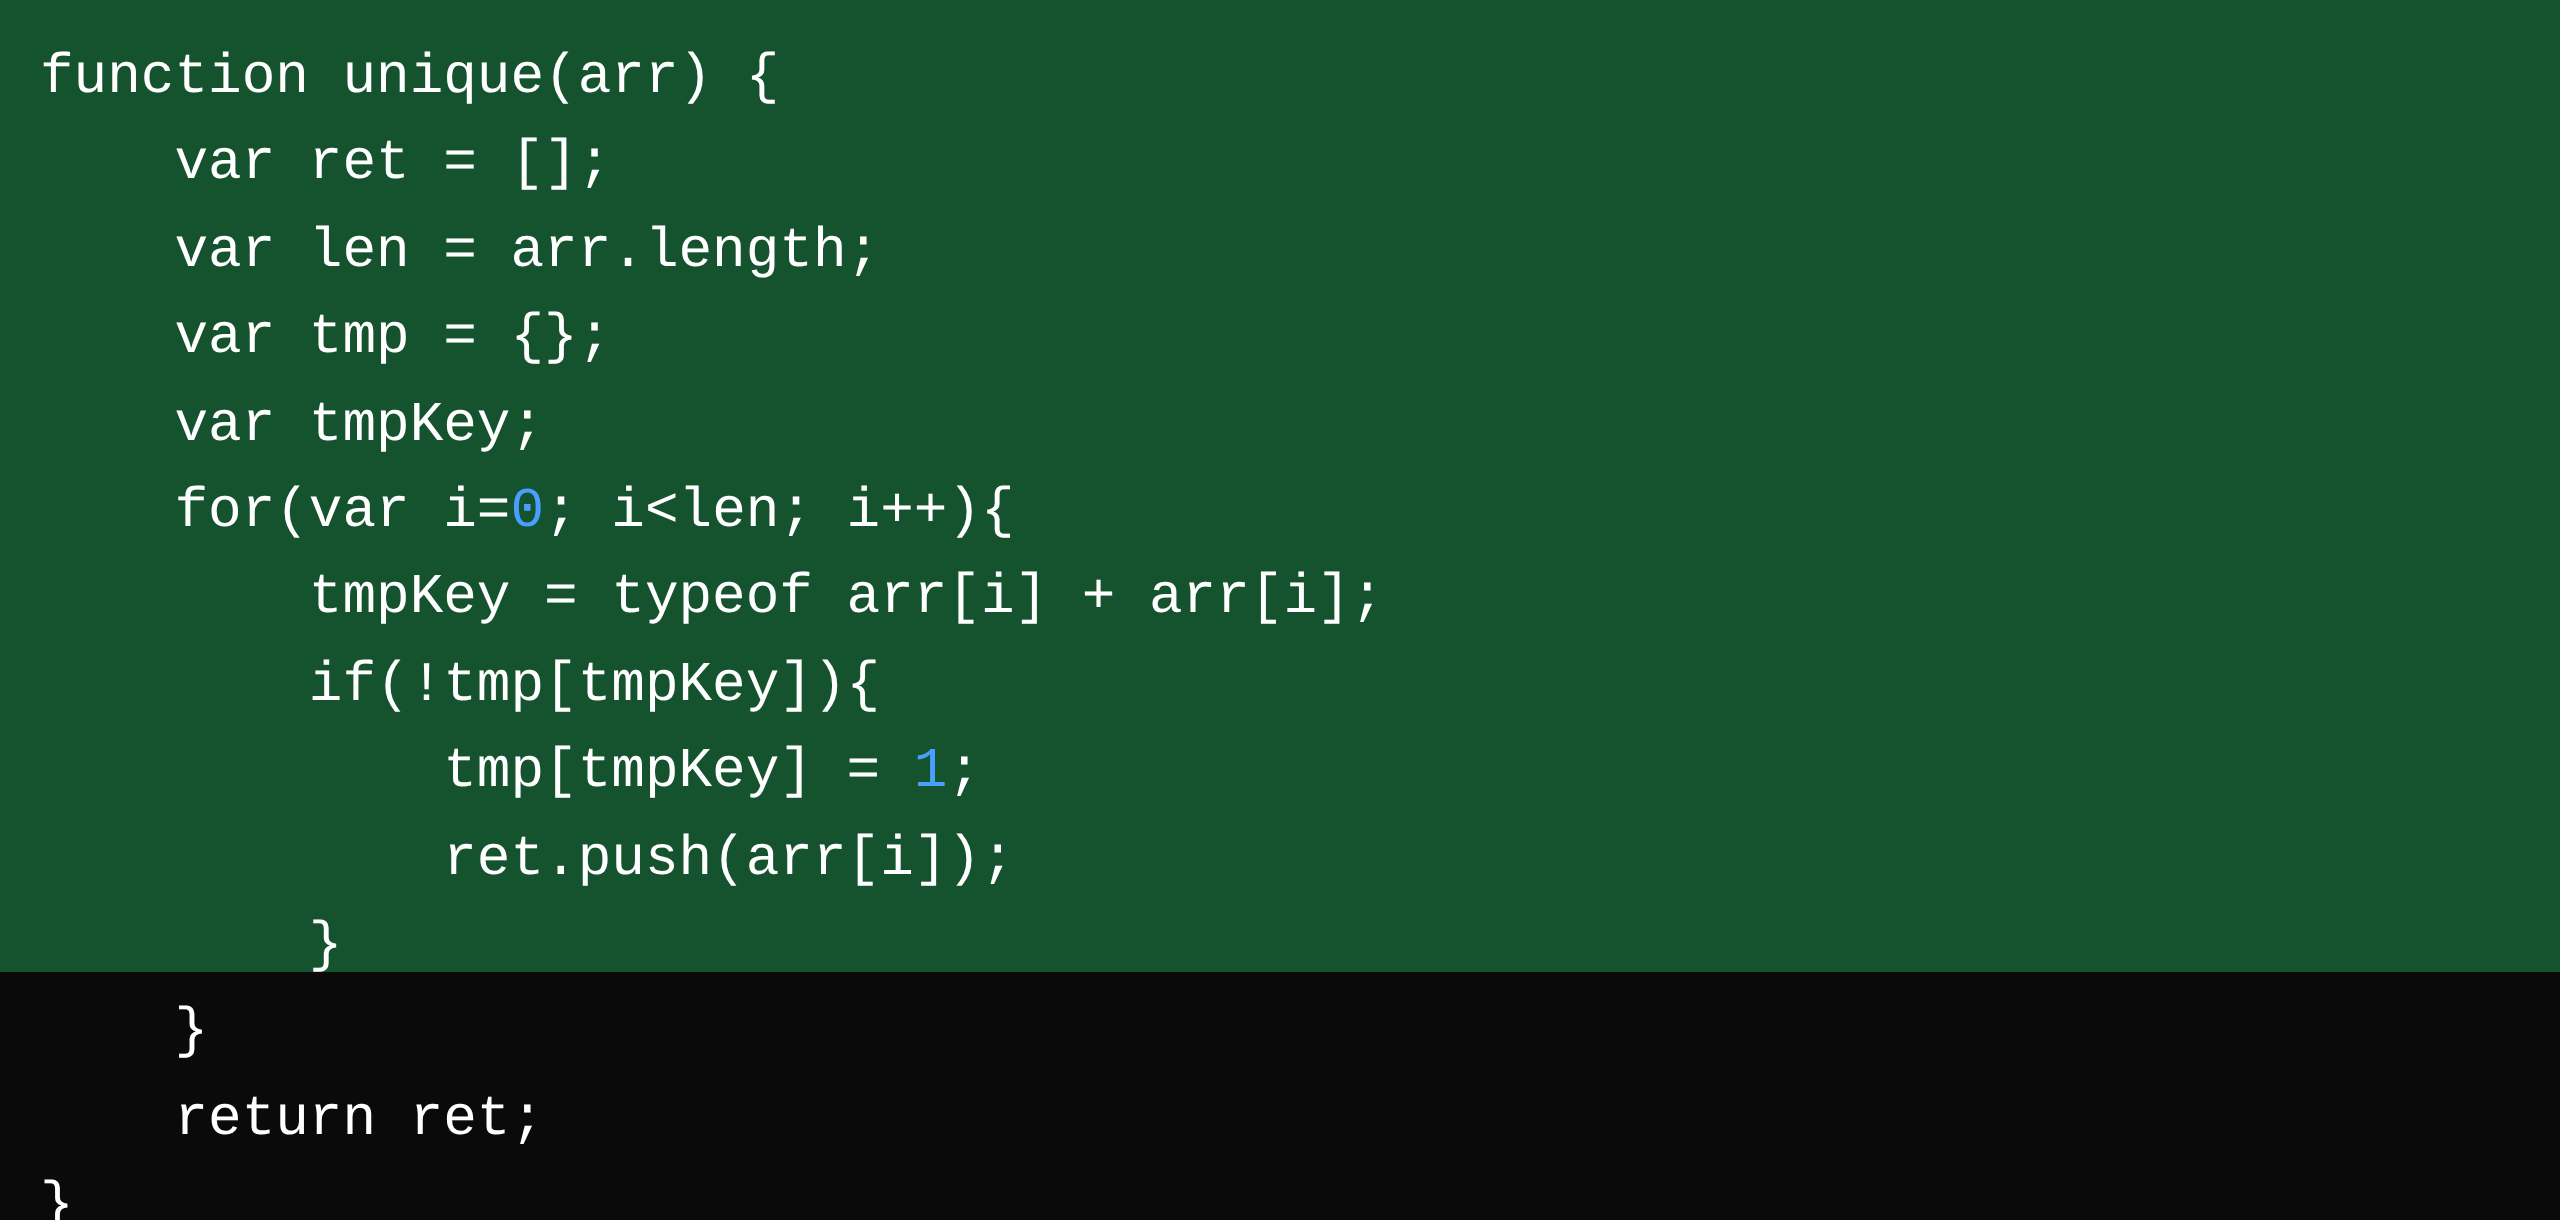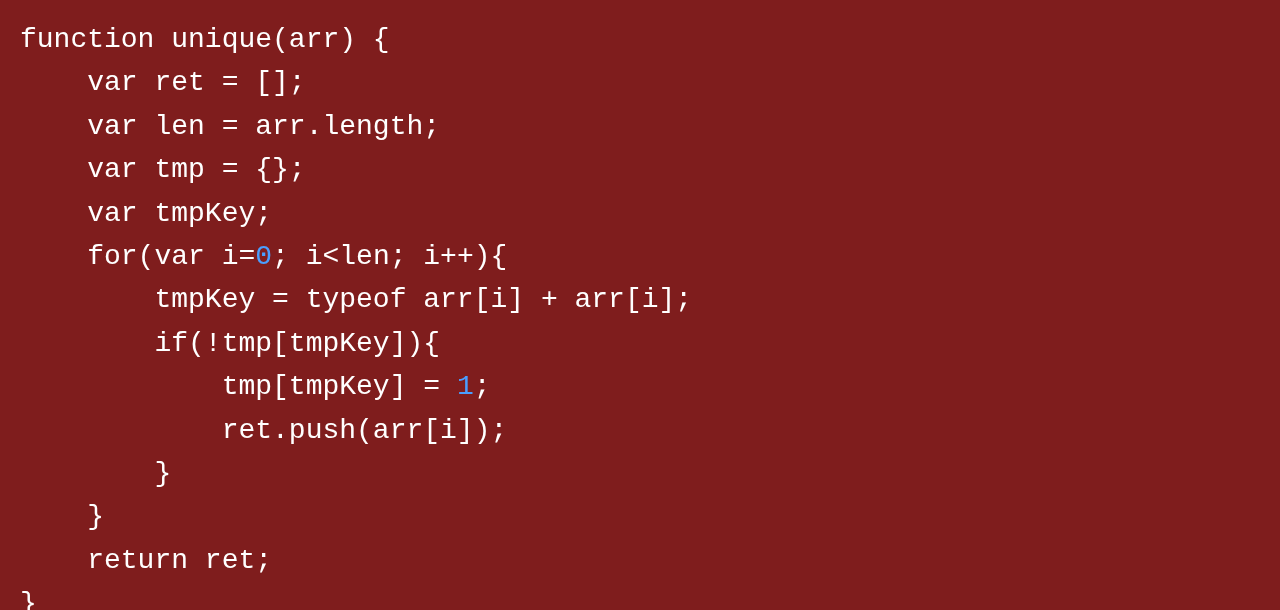--- a/index.html
+++ b/index.html
@@ -12,23 +12,23 @@
       background-color: #0a0a0a;
       width: 1280px;
       height: 610px;
       overflow: hidden;
       display: flex;
       align-items: flex-start;
       justify-content: flex-start;
     }
 
     .code-container {
-      background-color: #7f1d1d;
+      background-color: #14532d;
       width: 1280px;
-      height: 610px;
+      height: 486px;
       padding: 18px 20px;
       font-family: 'Courier New', Courier, monospace;
       font-size: 28px;
       line-height: 1.55;
       color: #ffffff;
       white-space: pre;
     }
   </style>
 </head>
 <body>

